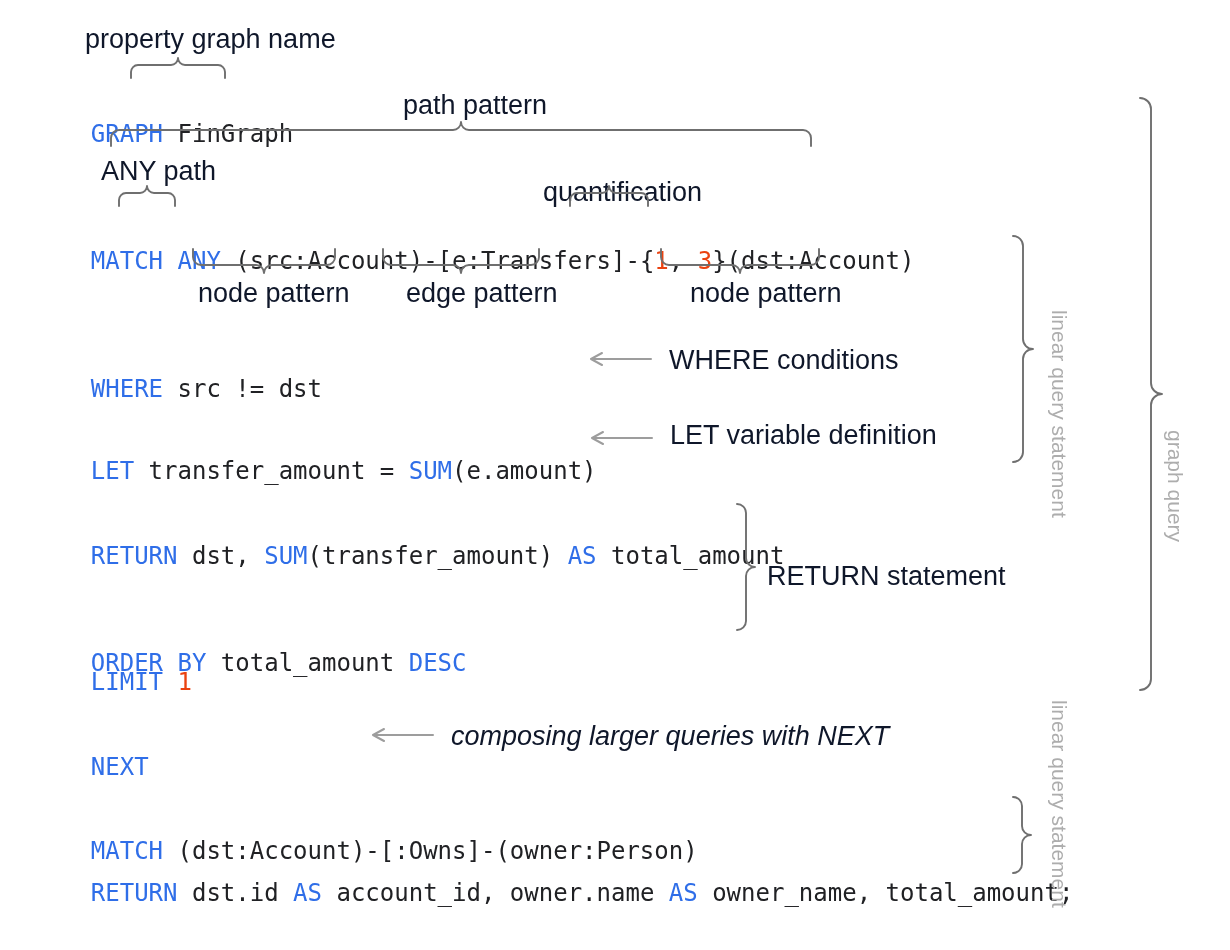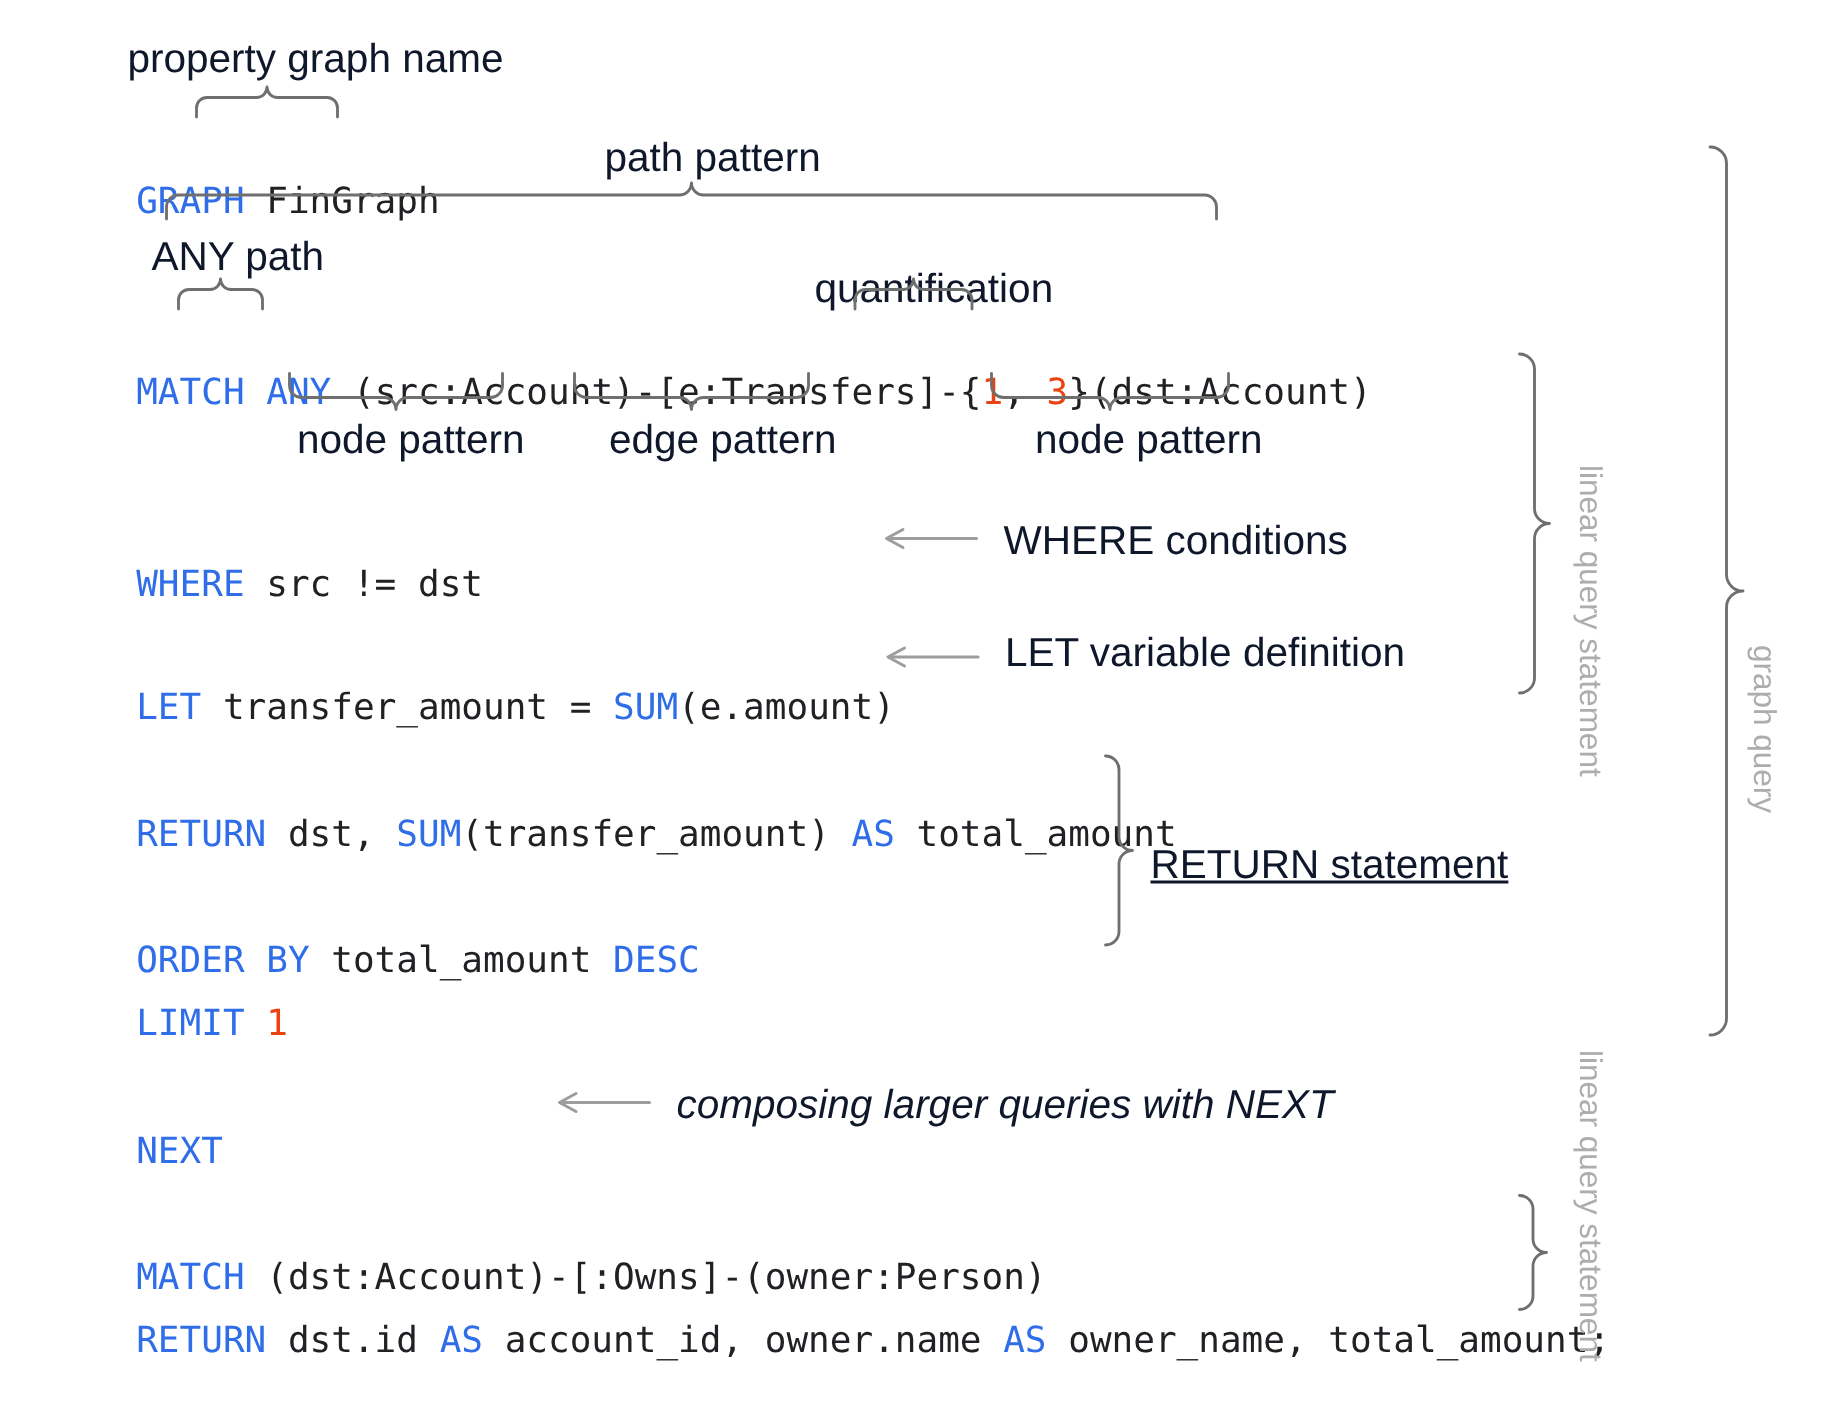--- a/index.html
+++ b/index.html
@@ -94,21 +94,21 @@
 
   <div class="code" style="left:33px; top:426px;">
     <span class="kw">LET</span><span class="pl"> transfer_amount = </span><span class="kw">SUM</span><span class="pl">(e.amount)</span>
   </div>
 
   <div class="code" style="left:33px; top:511px;">
     <span class="kw">RETURN</span><span class="pl"> dst, </span><span class="kw">SUM</span><span class="pl">(transfer_amount) </span><span class="kw">AS</span><span class="pl"> total_amount</span>
   </div>
 
 
-  <div class="code" style="left:33px; top:595px;">
+  <div class="code" style="left:33px; top:618px;">
     <span class="kw">ORDER BY</span><span class="pl"> total_amount </span><span class="kw">DESC</span>
   </div>
 
   <div class="code" style="left:33px; top:637px;">
     <span class="kw">LIMIT</span><span class="pl"> </span><span class="num">1</span>
   </div>
 
   <div class="code" style="left:33px; top:722px;">
     <span class="kw">NEXT</span>
   </div>
@@ -132,21 +132,21 @@
   <div class="label" style="left:198px; top:281px;">node pattern</div>
 
   <div class="label" style="left:406px; top:281px;">edge pattern</div>
 
   <div class="label" style="left:690px; top:281px;">node pattern</div>
 
   <div class="label" style="left:669px; top:348px;">WHERE conditions</div>
 
   <div class="label" style="left:670px; top:423px;">LET variable definition</div>
 
-  <div class="label" style="left:767px; top:564px;text-decoration:underline;">RETURN statement</div>
+  <div class="label" style="left:767px; top:564px;">RETURN statement</div>
 
   <div class="label" style="left:451px; top:724px;font-style:italic;">composing larger queries with NEXT</div>
 
   <div class="vlabel" style="left:1071px; top:310px;">linear query statement</div>
 
   <div class="vlabel" style="left:1071px; top:700px;">linear query statement</div>
 
   <div class="vlabel" style="left:1187px; top:430px;">graph query</div>
 
   <svg class="overlay" viewBox="0 0 1230 950" xmlns="http://www.w3.org/2000/svg">

